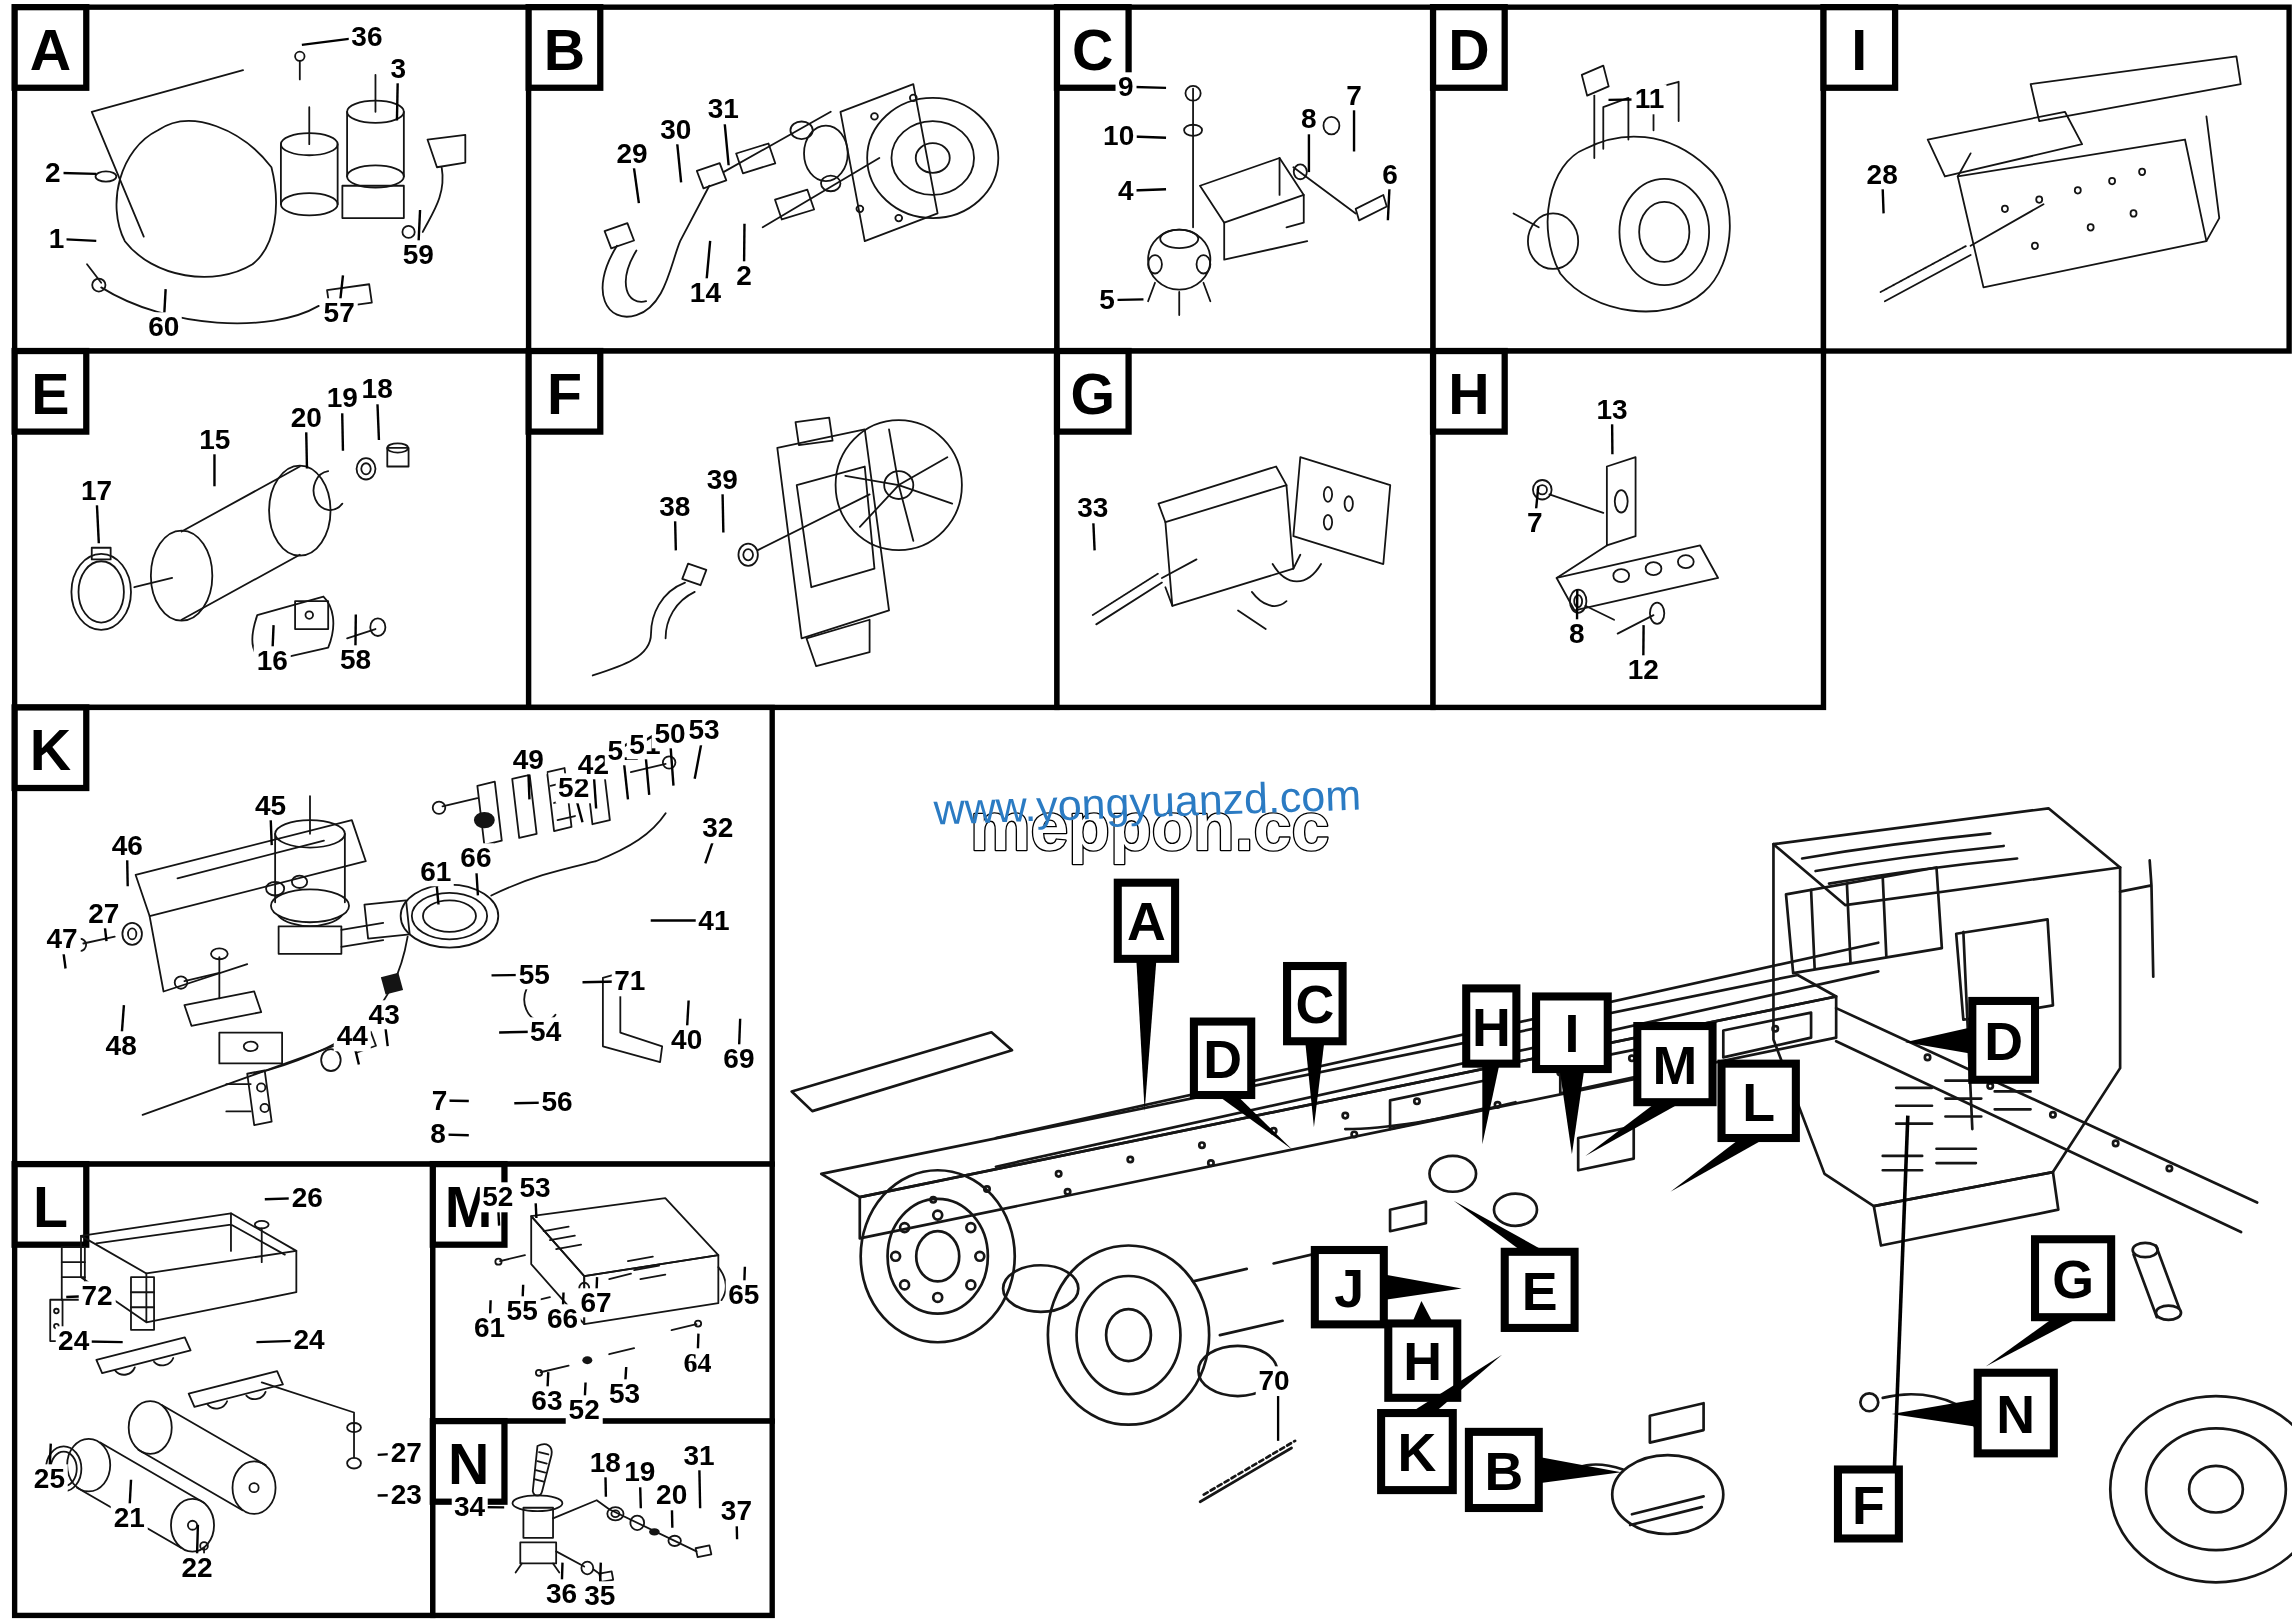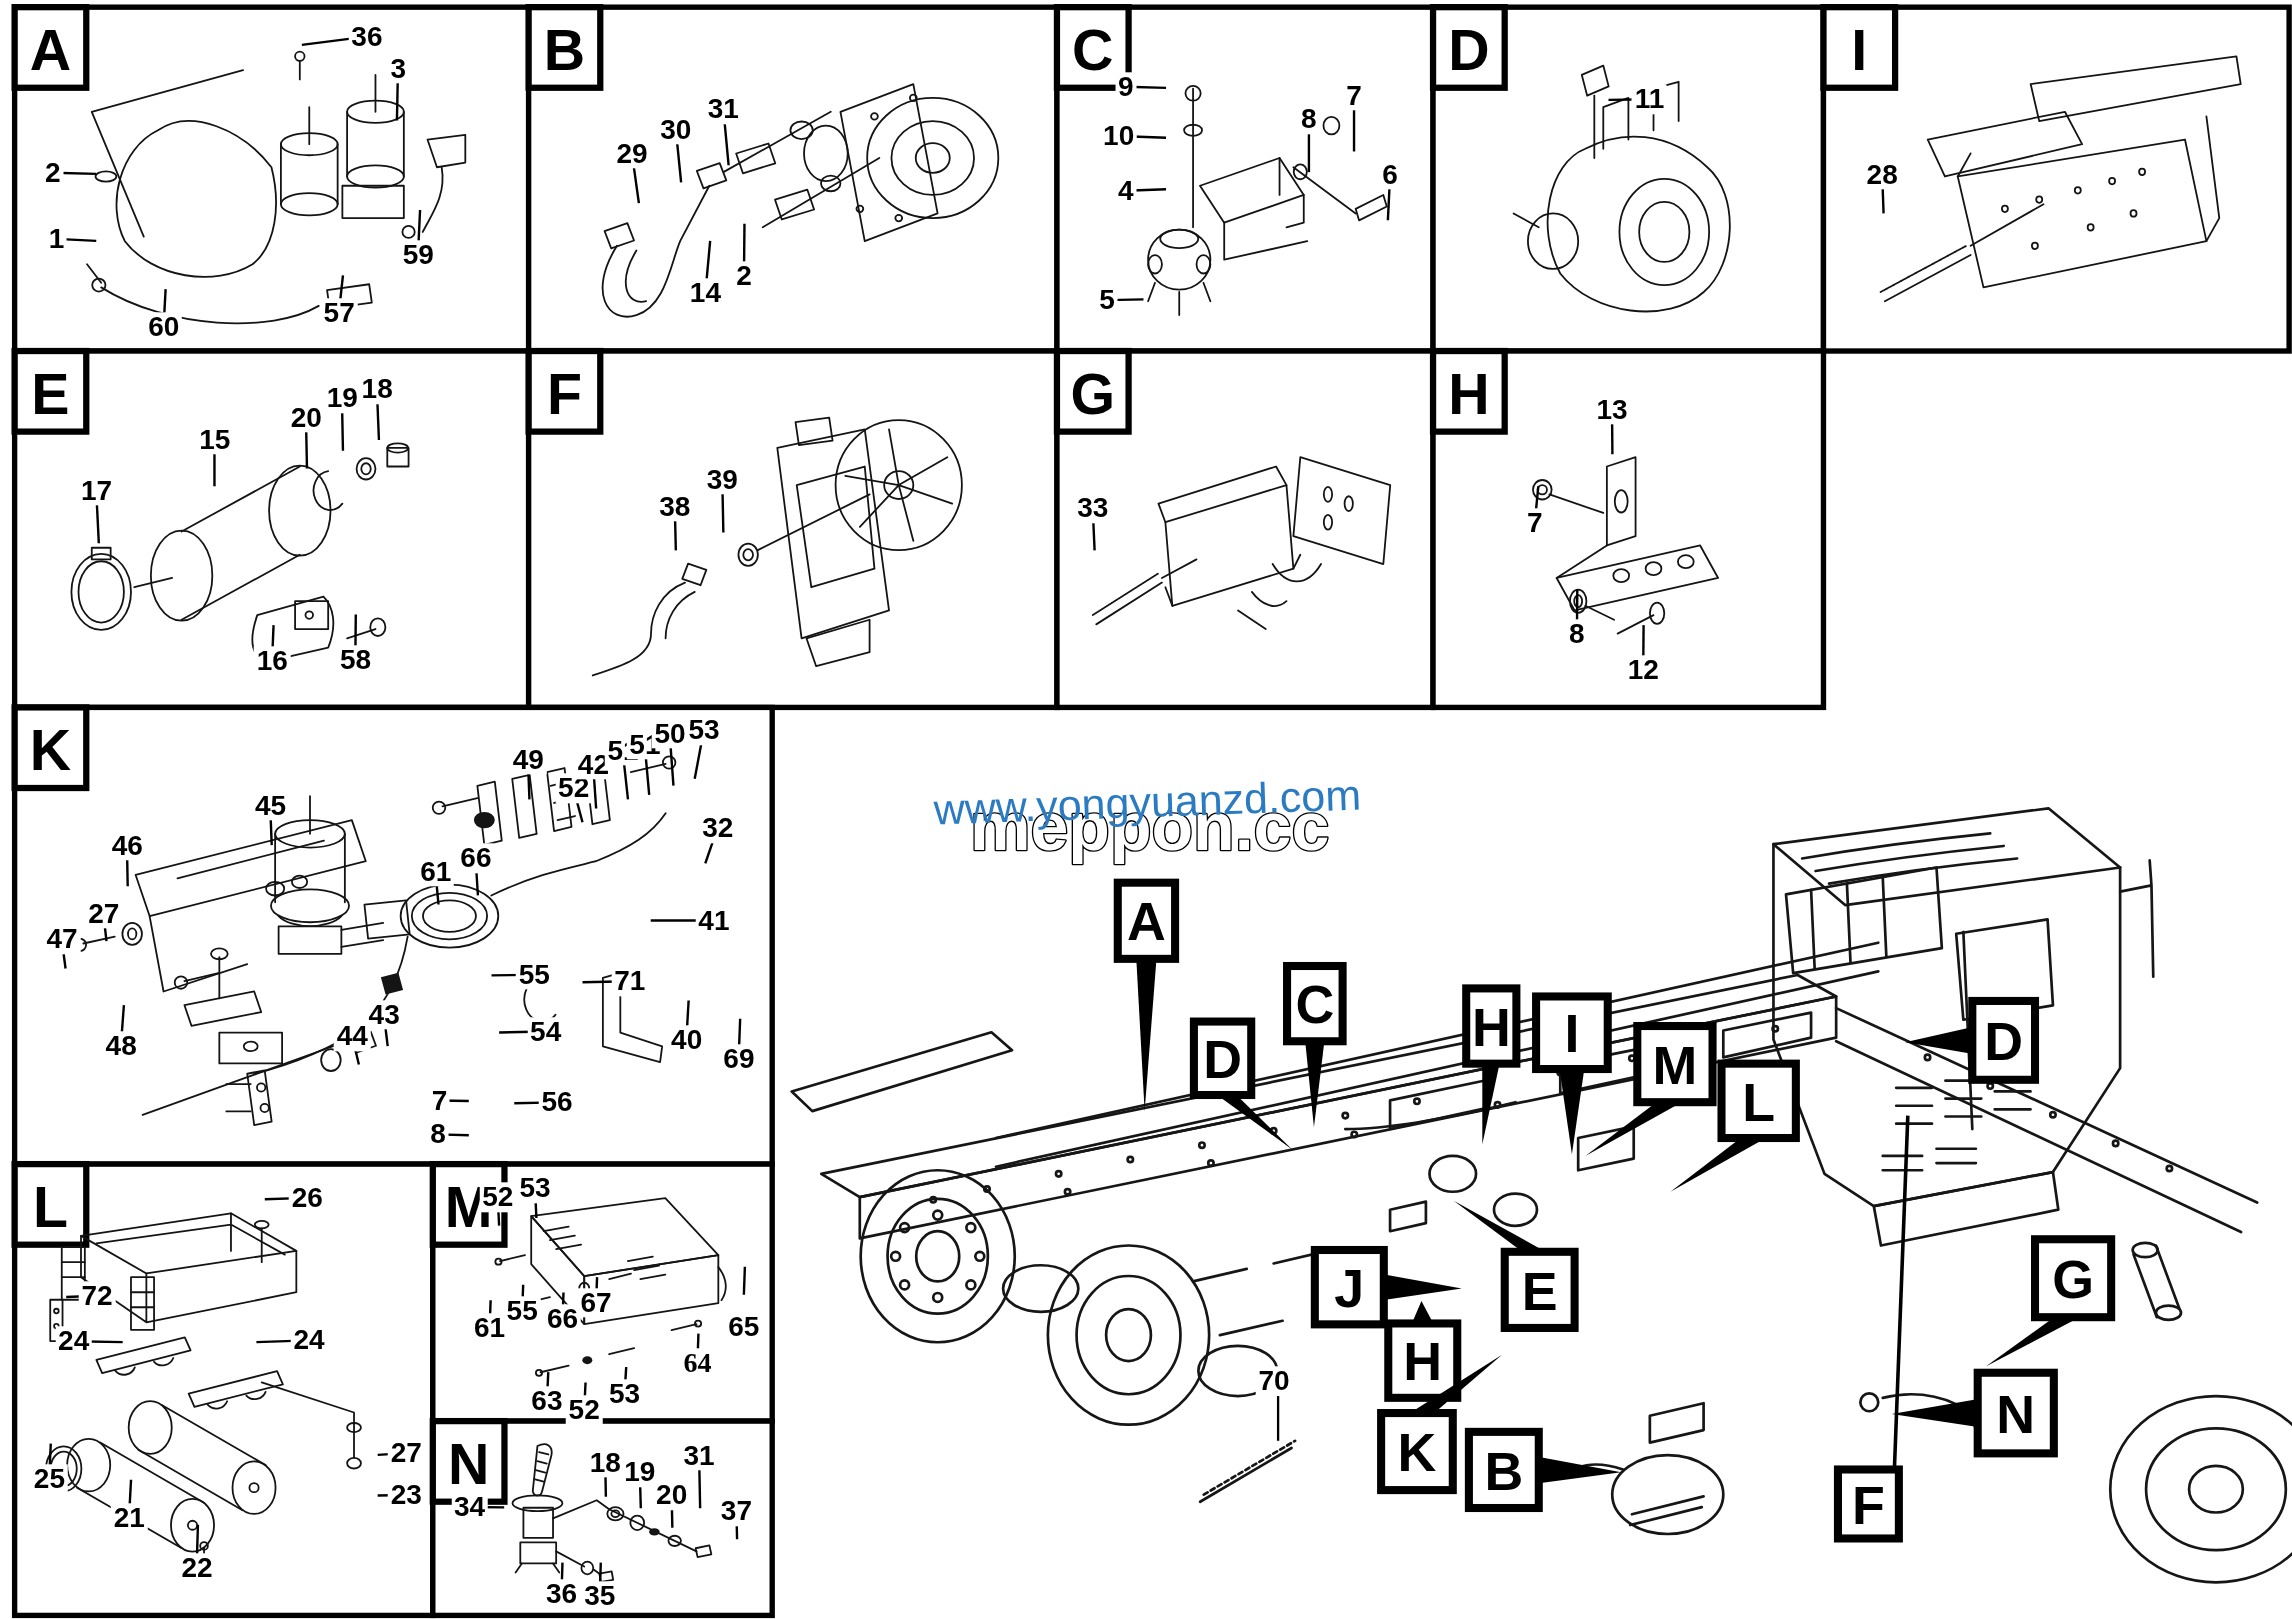--- a/index.html
+++ b/index.html
@@ -547,21 +547,21 @@
           <line x1="44.6" y1="95.8" x2="45" y2="85" class="lead"></line>
           <line x1="56.5" y1="89.5" x2="57" y2="79" class="lead"></line>
           <line x1="78" y1="77.5" x2="78.3" y2="66" class="lead"></line>
         </svg>
         <span class="pnum" style="left: 19.1%; top: 13%;">52</span>
         <span class="pnum" style="left: 30.1%; top: 9.5%;">53</span>
         <span class="pnum" style="left: 16.7%; top: 63.9%;">61</span>
         <span class="pnum" style="left: 26.3%; top: 57.2%;">55</span>
         <span class="pnum" style="left: 38.2%; top: 60.4%;">66</span>
         <span class="pnum" style="left: 48.1%; top: 54%;">67</span>
-        <span class="pnum" style="left: 91.7%; top: 50.9%; margin-top: 32px;">65</span>
+        <span class="pnum" style="left: 91.7%; top: 50.9%;">65</span>
         <span class="pnum" style="left: 33.6%; top: 92.3%;">63</span>
         <span class="pnum" style="left: 44.6%; top: 95.8%;">52</span>
         <span class="pnum" style="left: 56.5%; top: 89.5%;">53</span>
         <span class="pnum" style="left: 78%; top: 77.5%; font-family: Liberation Serif, serif;">64</span>
       </div>
       <div class="panel" style="left: 433px; top: 1421px; width: 339px; height: 194px;">
         <svg viewBox="0 0 100 58" preserveAspectRatio="none" class="sketch">
           <g class="sk">
       <path d="M29,5 C32,3.5 34,5 33.5,8 L30.5,20 C30,22 28,22 27.5,20 Z"></path>
       <path d="M29.5,7 l3,.8 M29,10 l3,.8 M28.5,13 l3,.8 M28,16 l3,.8"></path>

